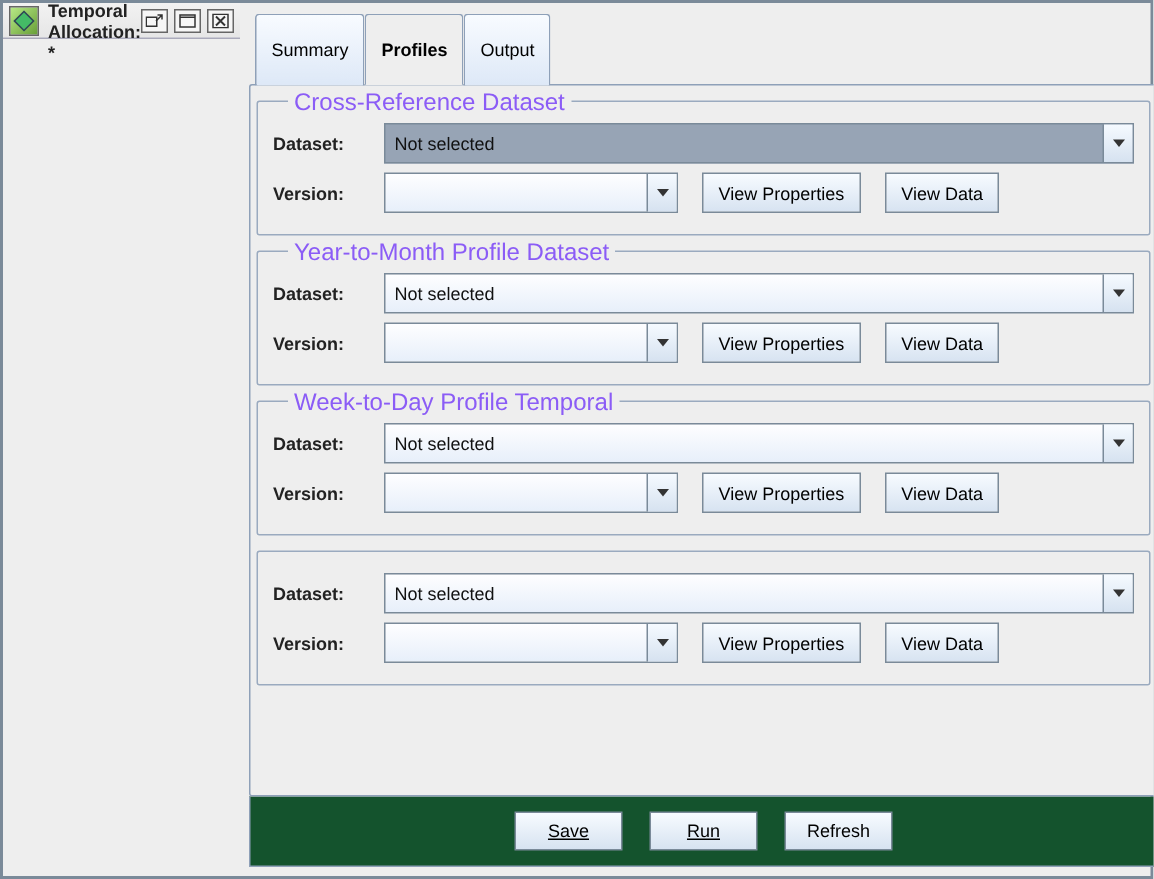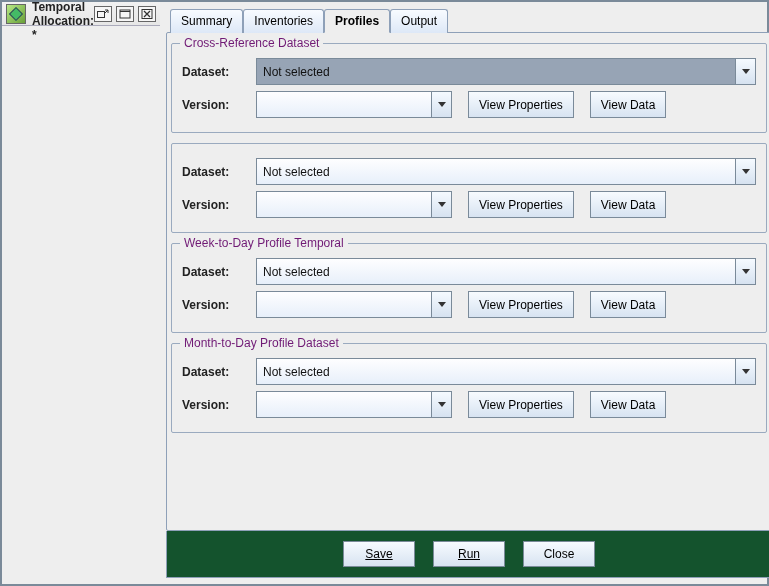--- a/index.html
+++ b/index.html
@@ -78,21 +78,21 @@
   .tabstrip-wrap {
     position: relative;
   }
   .tabstrip {
     display: flex;
     position: relative;
     z-index: 2;
     margin-left: 4px;
   }
   .tab {
-    padding: 4px 10px;
+    padding: 16px 10px;
     background: linear-gradient(#f8fbff, #dde8f7);
     border: 1px solid #8ea0b8;
     border-bottom: none;
     border-top-left-radius: 3px;
     border-top-right-radius: 3px;
     margin-right: 0px;
     cursor: pointer;
     color: #000;
     position: relative;
     top: 1px;
@@ -118,25 +118,25 @@
   .group {
     border: 1px solid #9aaabf;
     border-radius: 2px;
     padding: 8px 10px 8px 10px;
     position: relative;
     margin-top: 6px;
   }
   .group-title {
     position: absolute;
     top: -8px;
-    left: 8px;
+    left: 20px;
     background: #eeeeee;
     padding: 0 4px;
-    color: #701a75;
-    font-size: 12px;
+    color: #8b5cf6;
+    font-size: 16px;
   }
   .row {
     display: flex;
     align-items: center;
     gap: 16px;
     margin: 6px 0 6px 0;
   }
   .label {
     width: 58px;
     font-weight: bold;
@@ -234,21 +234,20 @@
           <path d="M3 2 L9 8 M9 2 L3 8" stroke="#333" stroke-width="1.3"></path>
         </svg>
       </div>
     </div>
   </div>
 
   <div class="client">
     <div class="tabstrip-wrap">
       <div class="tabstrip">
         <div class="tab">Summary</div>
-        <div class="tab">Inventories</div>
         <div class="tab active">Profiles</div>
         <div class="tab">Output</div>
       </div>
     </div>
 
     <div class="tabpage">
 
       <div class="group">
         <div class="group-title">Cross-Reference Dataset</div>
         <div class="row">
@@ -263,20 +262,21 @@
           <div class="combo narrow">
             <div class="combo-text"></div>
             <div class="combo-btn"></div>
           </div>
           <button class="btn">View Properties</button>
           <button class="btn">View Data</button>
         </div>
       </div>
 
       <div class="group">
+        <div class="group-title">Year-to-Month Profile Dataset</div>
         <div class="row">
           <div class="label">Dataset:</div>
           <div class="combo wide">
             <div class="combo-text">Not selected</div>
             <div class="combo-btn"></div>
           </div>
         </div>
         <div class="row">
           <div class="label">Version:</div>
           <div class="combo narrow">
@@ -302,21 +302,20 @@
           <div class="combo narrow">
             <div class="combo-text"></div>
             <div class="combo-btn"></div>
           </div>
           <button class="btn">View Properties</button>
           <button class="btn">View Data</button>
         </div>
       </div>
 
       <div class="group">
-        <div class="group-title">Month-to-Day Profile Dataset</div>
         <div class="row">
           <div class="label">Dataset:</div>
           <div class="combo wide">
             <div class="combo-text">Not selected</div>
             <div class="combo-btn"></div>
           </div>
         </div>
         <div class="row">
           <div class="label">Version:</div>
           <div class="combo narrow">
@@ -326,16 +325,16 @@
           <button class="btn">View Properties</button>
           <button class="btn">View Data</button>
         </div>
       </div>
 
     </div>
 
     <div class="footer">
       <button class="btn under">Save</button>
       <button class="btn under">Run</button>
-      <button class="btn">Close</button>
+      <button class="btn">Refresh</button>
     </div>
   </div>
 </div>
 
 </body></html>

